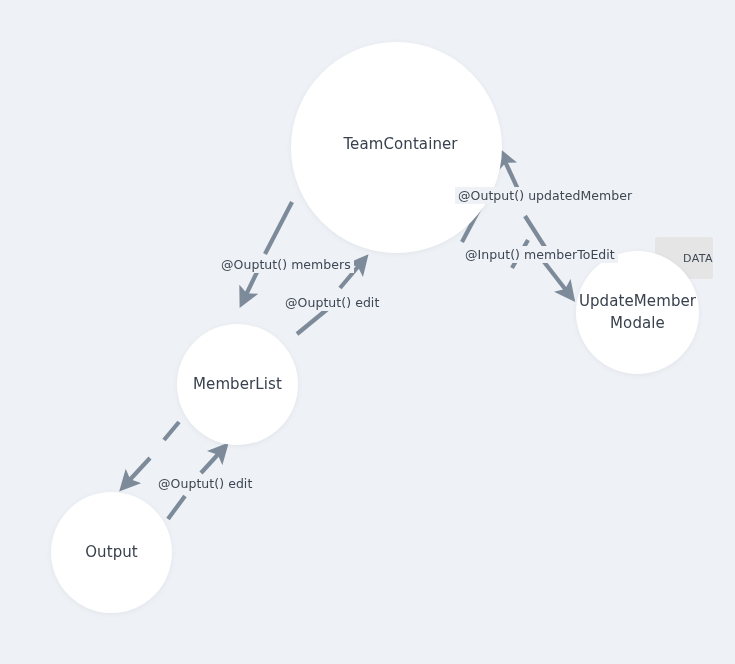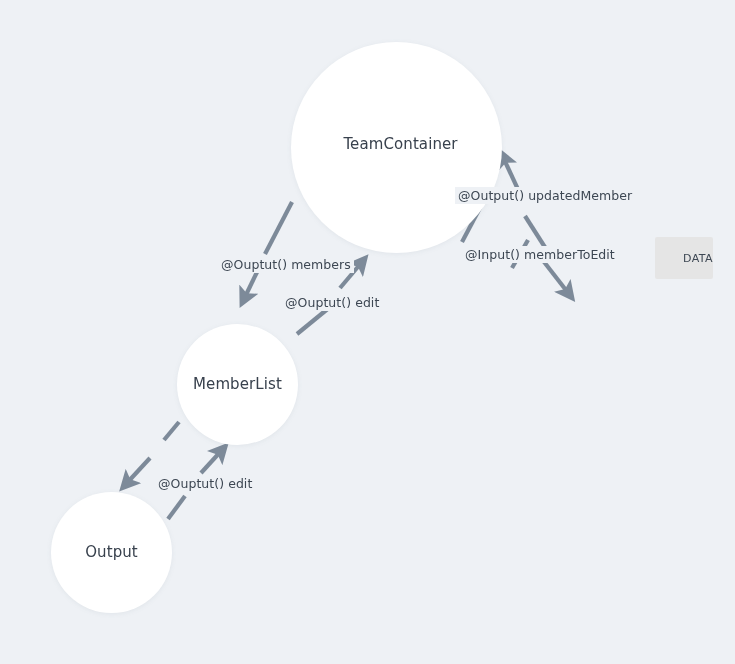--- a/index.html
+++ b/index.html
@@ -162,20 +162,24 @@
   </div>
 
   <div class="node" id="node-member-list">
     <span class="node-label">MemberList</span>
   </div>
 
   <div class="node" id="node-member">
     <span class="node-label">Output</span>
   </div>
 
+  <div class="node" id="node-update-member-modale">
+    <span class="node-label">UpdateMember
+Modale</span>
+  </div>
 
   <span class="edge-label" id="label-input-members">@Ouptut() members</span>
 
   <span class="edge-label" id="label-ouptut-edit">@Ouptut() edit</span>
 
 
   <span class="edge-label" id="label-output-edit">@Ouptut() edit</span>
 
   <span class="edge-label" id="label-output-updated">@Output() updatedMember</span>
 

